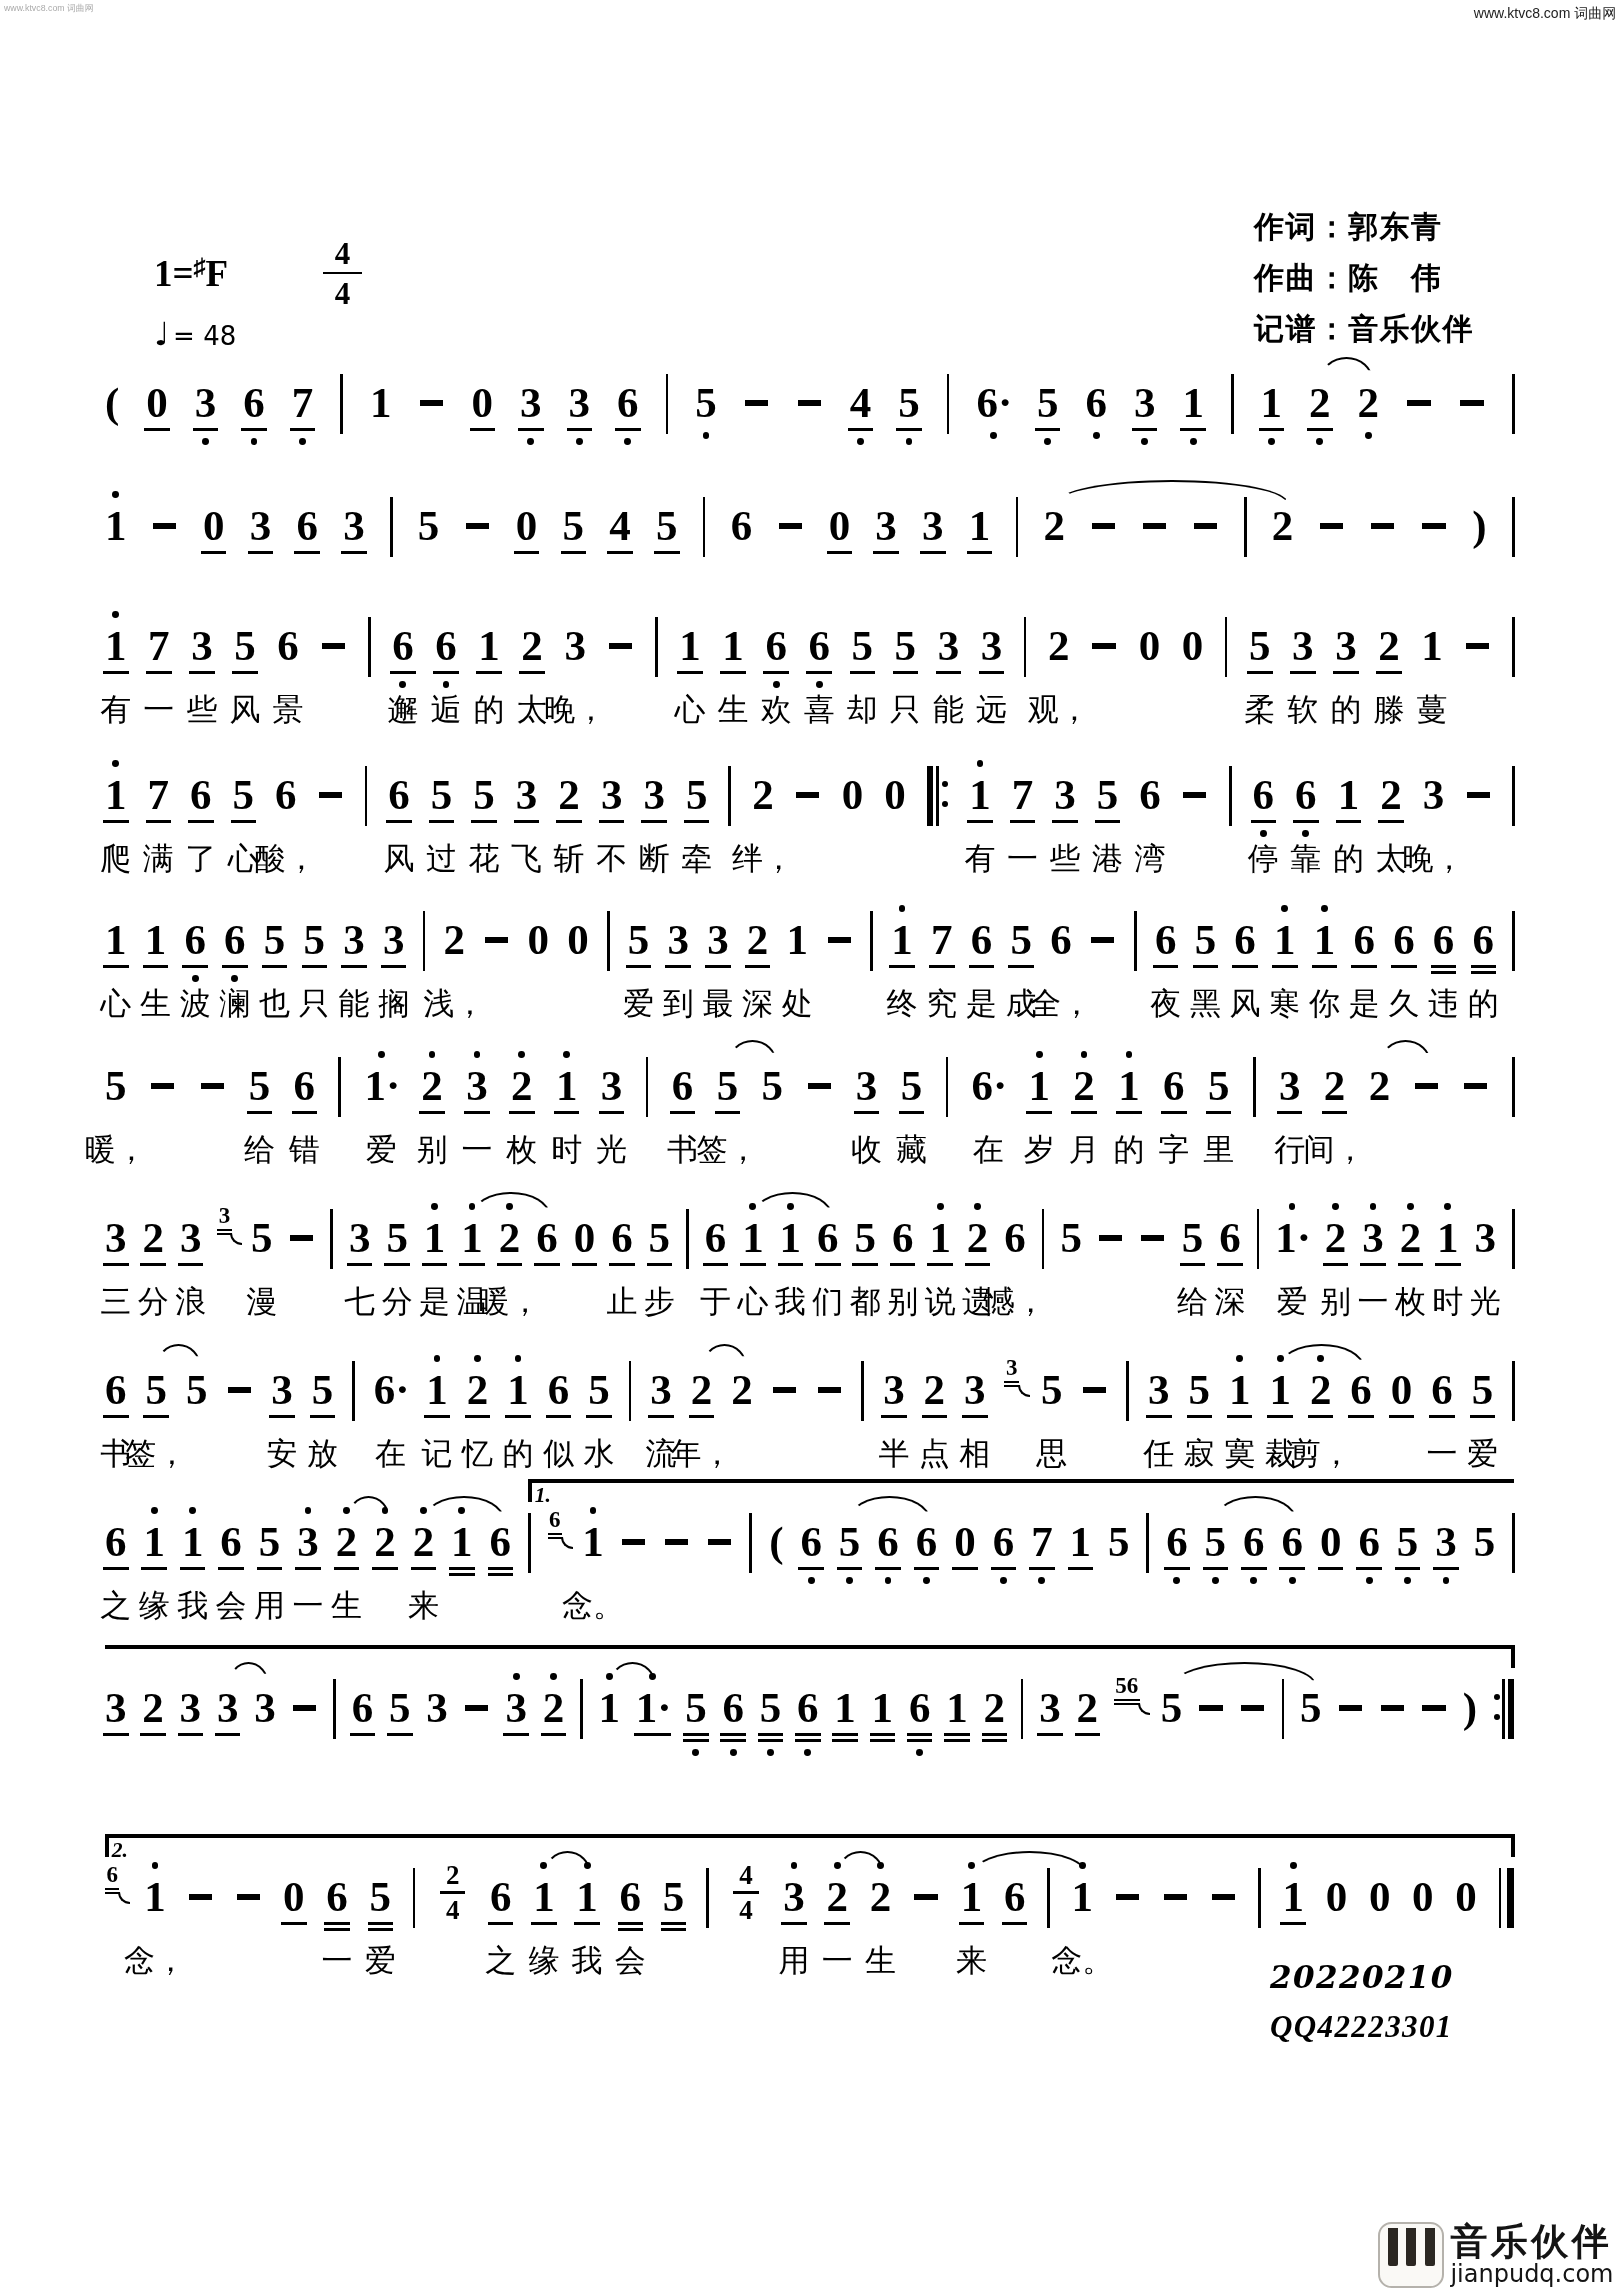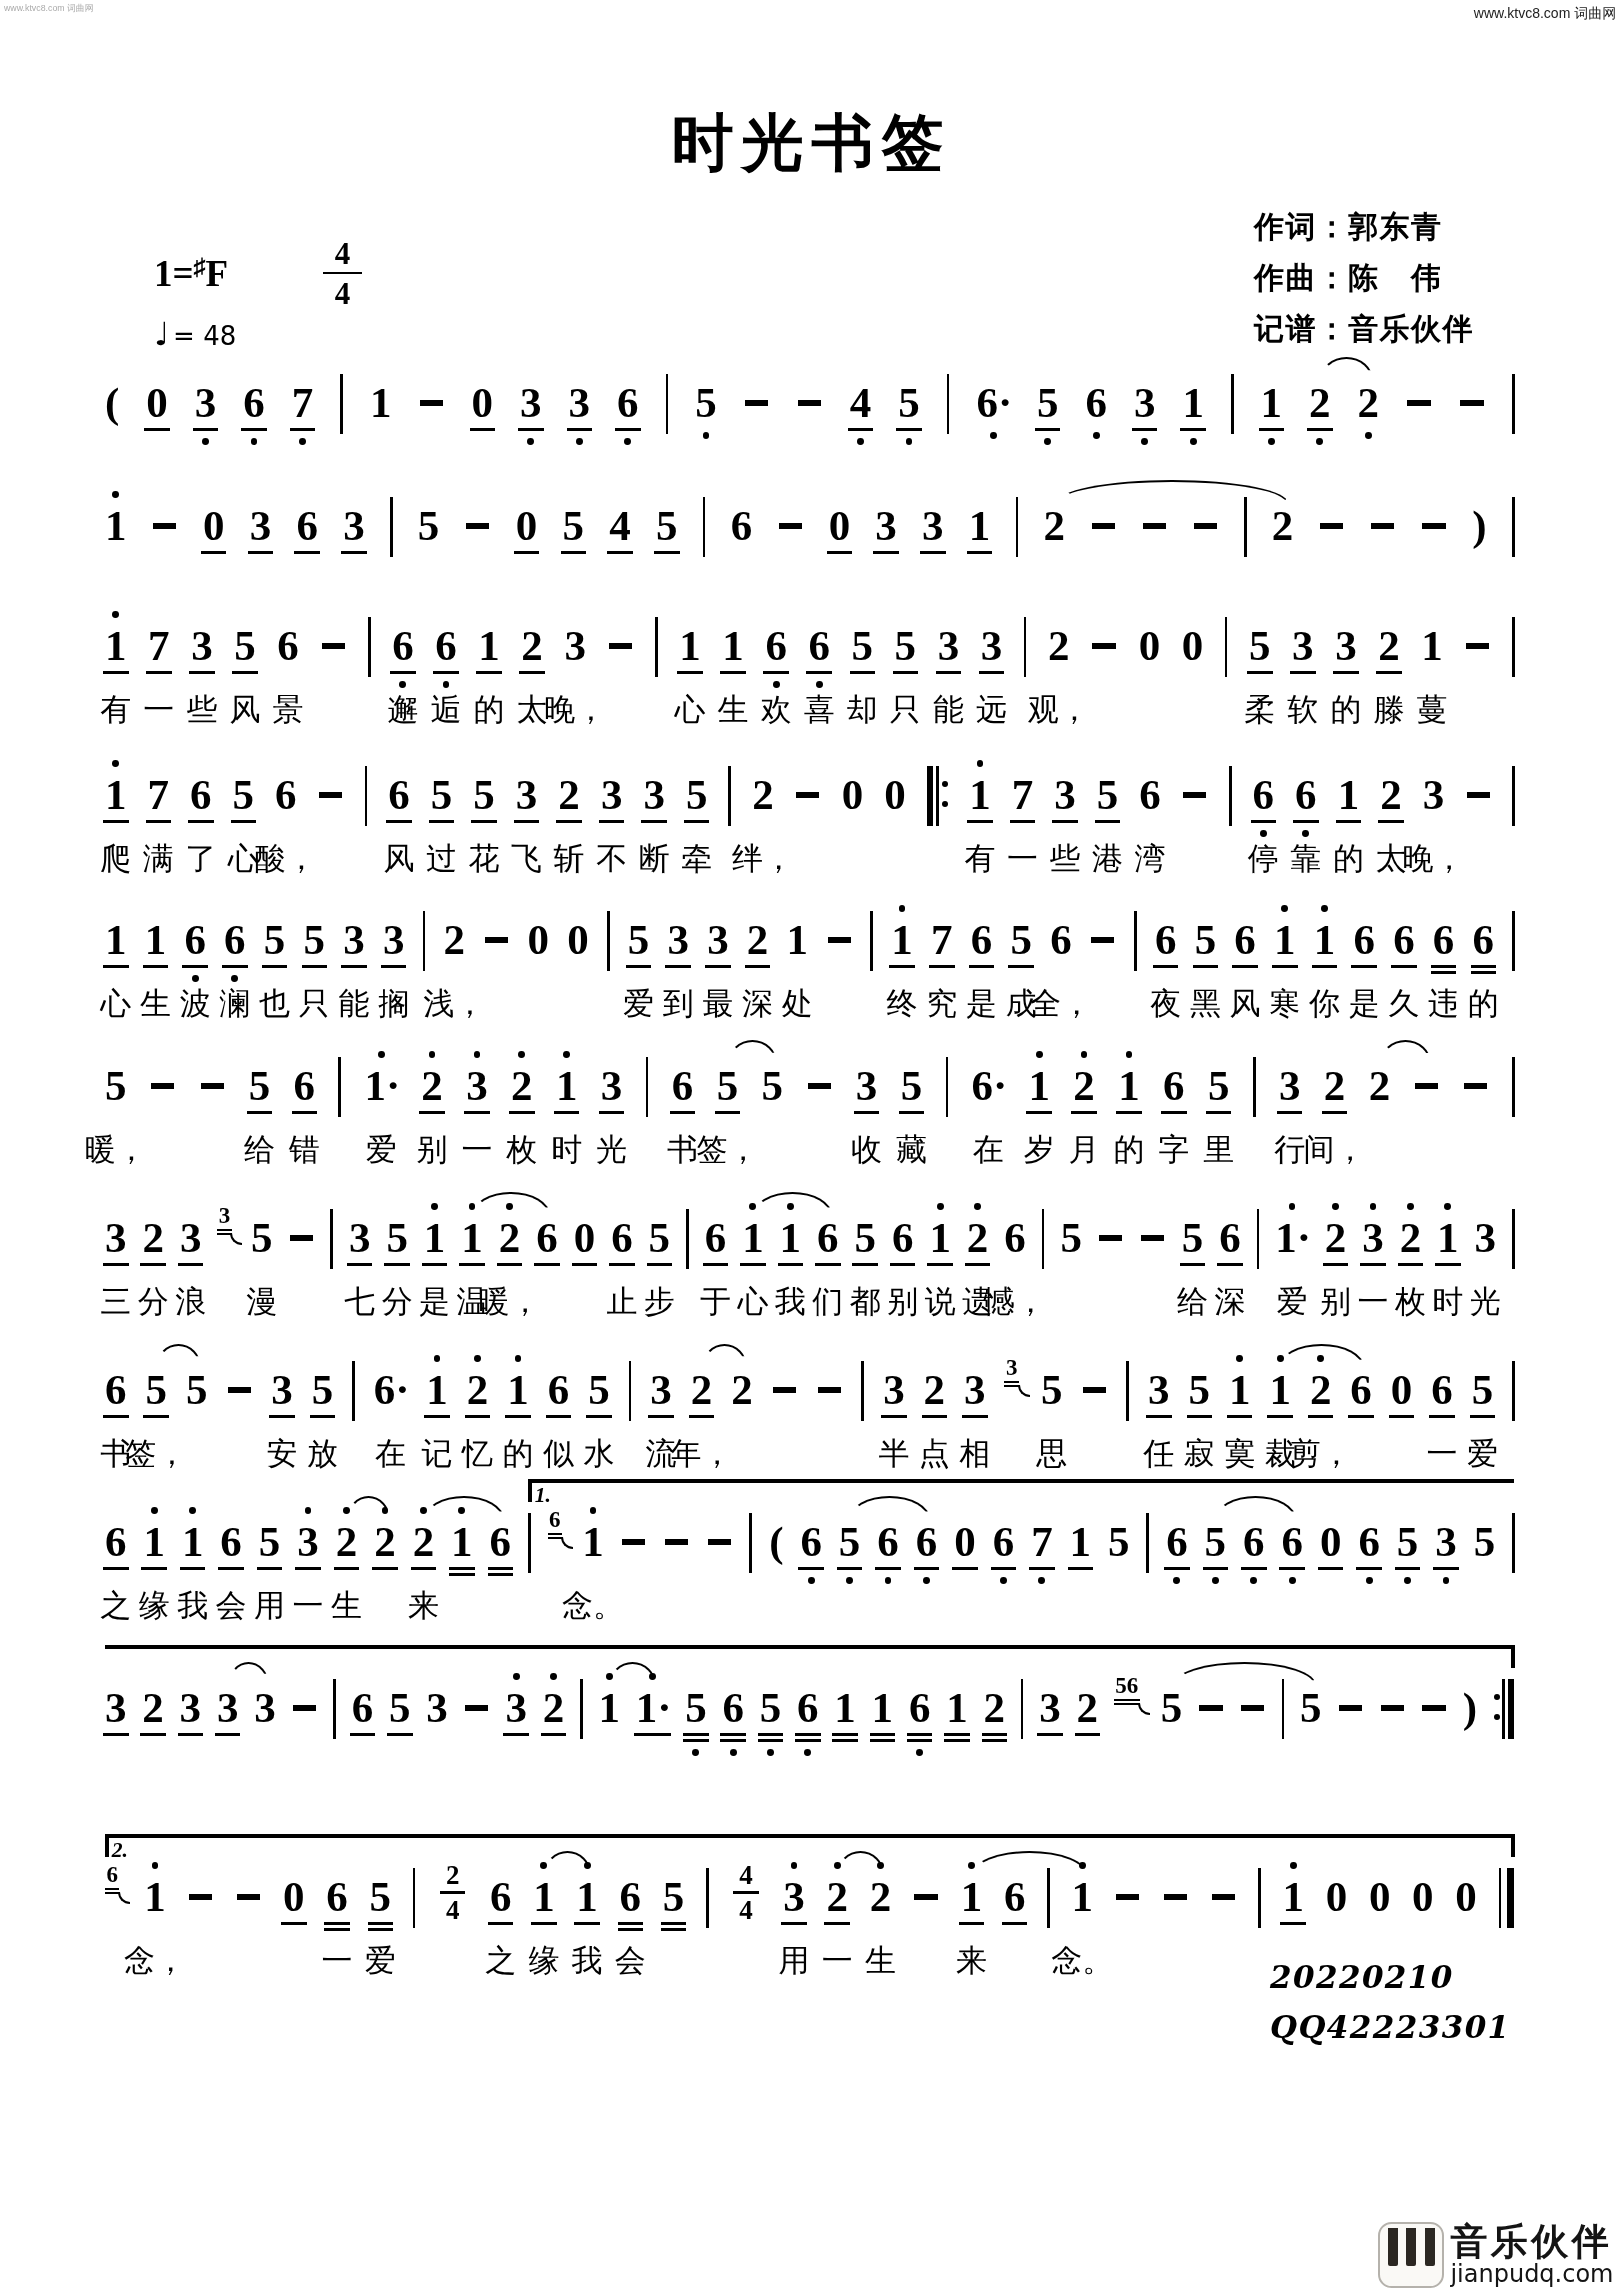--- a/index.html
+++ b/index.html
@@ -62,39 +62,38 @@
   .tmid{position:absolute;top:18px;left:2.7px;right:2.7px;height:2.7px;background:#000;}
   .tden{position:absolute;top:24px;left:0;right:0;font-family:"Liberation Serif",serif;font-weight:700;font-size:27px;line-height:1;}
   .arc{position:absolute;top:-21.6px;height:19px;border:2.7px solid transparent;border-top:2.7px solid #000;
        border-radius:50%/100% 100% 0 0;}
   .volta{position:absolute;top:-39px;height:20px;border-top:4px solid #000;}
   .volta.vtl::before{content:"";position:absolute;left:0;top:0;width:4px;height:19px;background:#000;}
   .volta.vtr::after{content:"";position:absolute;right:0;top:0;width:4px;height:19px;background:#000;}
   .vlab{position:absolute;left:6.8px;top:0;font:italic 700 21.6px "Liberation Serif",serif;}
   
   .date,.qq{position:absolute;left:1270px;font:italic 700 31px "DejaVu Serif",serif;letter-spacing:1.4px;}
-  .date{top:1959px;} .qq{top:2009px;}
+  .date{top:1959px;} .qq{top:2009px;font-family:Liberation Serif, serif;}
   .logo{position:absolute;right:9.5px;bottom:6.8px;display:flex;align-items:center;gap:6.8px;}
   .licon{position:relative;display:inline-block;width:62px;height:62px;border:2px solid #b5b2ac;
          border-radius:13.5px;background:#faf9f6;overflow:hidden;}
   .licon i{position:absolute;top:4px;width:10px;height:38px;background:#2b2722;border-radius:0 0 2px 2px;}
   .licon i:nth-child(1){left:8px;} .licon i:nth-child(2){left:26px;} .licon i:nth-child(3){left:45px;}
   .ltxt b{display:block;font-family:"DejaVu Sans",sans-serif;font-weight:800;font-size:37px;
           letter-spacing:3.4px;color:#141414;line-height:1.05;}
   .ltxt em{display:block;font-style:normal;font-family:"DejaVu Sans",sans-serif;font-size:24px;
            color:#141414;line-height:1.1;}
 </style>
 </head>
 <body>
 
 <div class="page">
   <div class="wm-left">www.ktvc8.com 词曲网</div>
   <div class="wm-right">www.ktvc8.com 词曲网</div>
 
-  <h1 class="title">时光书签</h1>
 
   <div class="credits">
     <div>作词：郭东青</div>
     <div>作曲：陈　伟</div>
     <div>记谱：音乐伙伴</div>
   </div>
 
   <div class="keysig"><span>1=</span><span class="acc">♯</span><span>F</span></div>
 
   <div class="meter">

